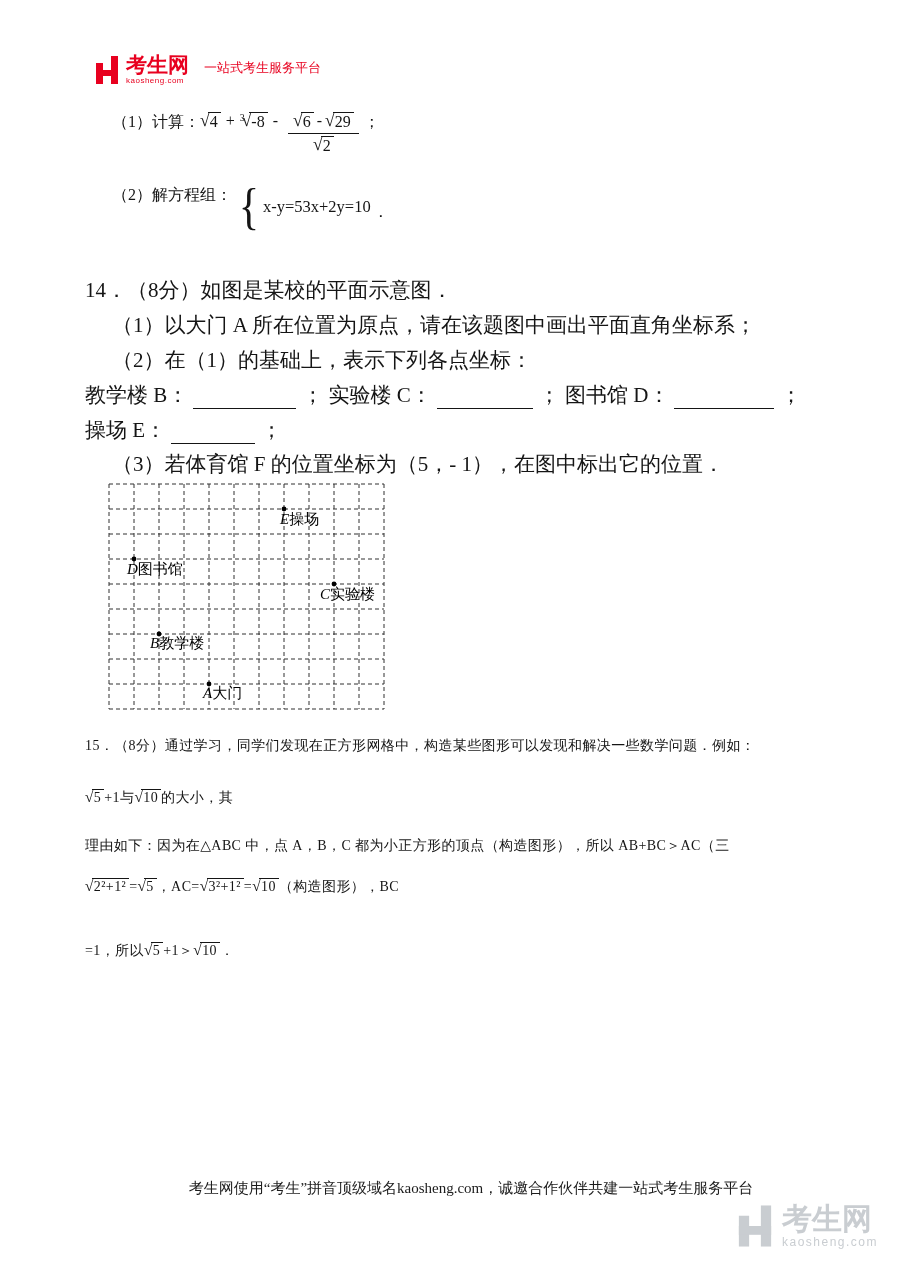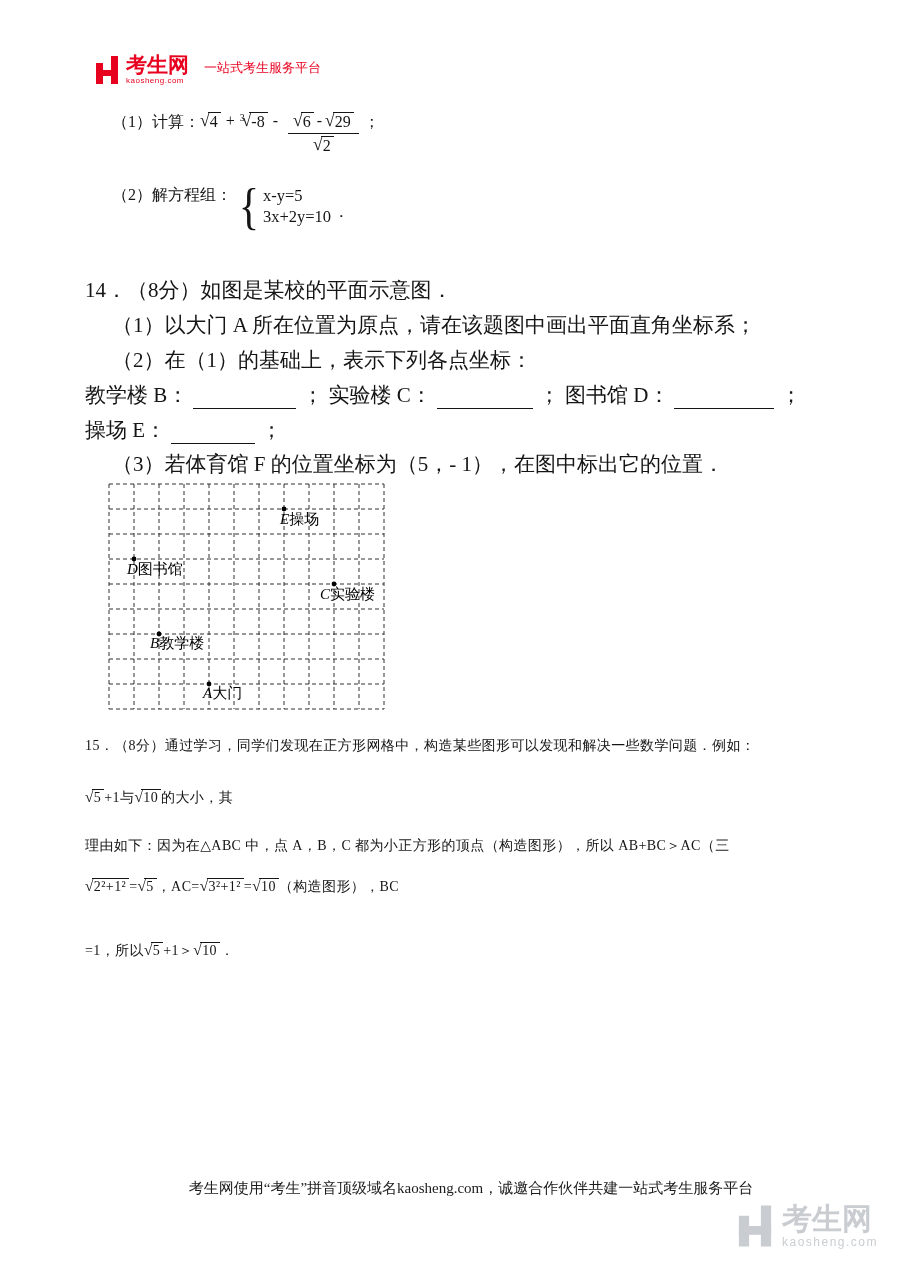--- a/index.html
+++ b/index.html
@@ -25,21 +25,21 @@
   .sq { display:inline-flex; align-items:flex-start; }
   .sqs { line-height:1; font-size:1.1em; }
   .rad { line-height:1.05; border-top:1.3px solid #151515; padding:1px 3px 0 2px; margin-left:-2px; }
   .ridx { font-size:10px; vertical-align:super; margin-right:-3px; }
   .op { margin:0 5px; }
   .frac { display:inline-flex; flex-direction:column; align-items:center; margin:0 5px; }
   .frac .num { display:inline-flex; align-items:flex-start; border-bottom:1.3px solid #151515; padding:0 5px 2px; }
   .frac .den { padding-top:2px; }
   .system { display:inline-flex; align-items:center; margin-left:5px; }
   .brace { font-size:50px; line-height:0.85; font-weight:300; margin-right:2px; transform:scaleX(0.85); }
-  .eqs { display:flex; flex-direction:column; font-size:16.5px; line-height:1.3; }
+  .eqs { display:flex; flex-direction:row; font-size:16.5px; line-height:1.3; }
   .sys-end { align-self:flex-end; margin:0 0 5px 2px; }
 
   
   .blank { display:inline-block; border-bottom:1px solid #151515; height:16px; vertical-align:bottom; margin:0 6px 0 5px; }
 
   
   .gridline { stroke:#303030; stroke-width:1; stroke-dasharray:4 3; fill:none; }
   .pt { fill:#000; }
   .ptlabel { font-family:"Liberation Serif","DejaVu Serif",serif; font-size:15px; fill:#000; }
   .ptletter { font-style:italic; }

